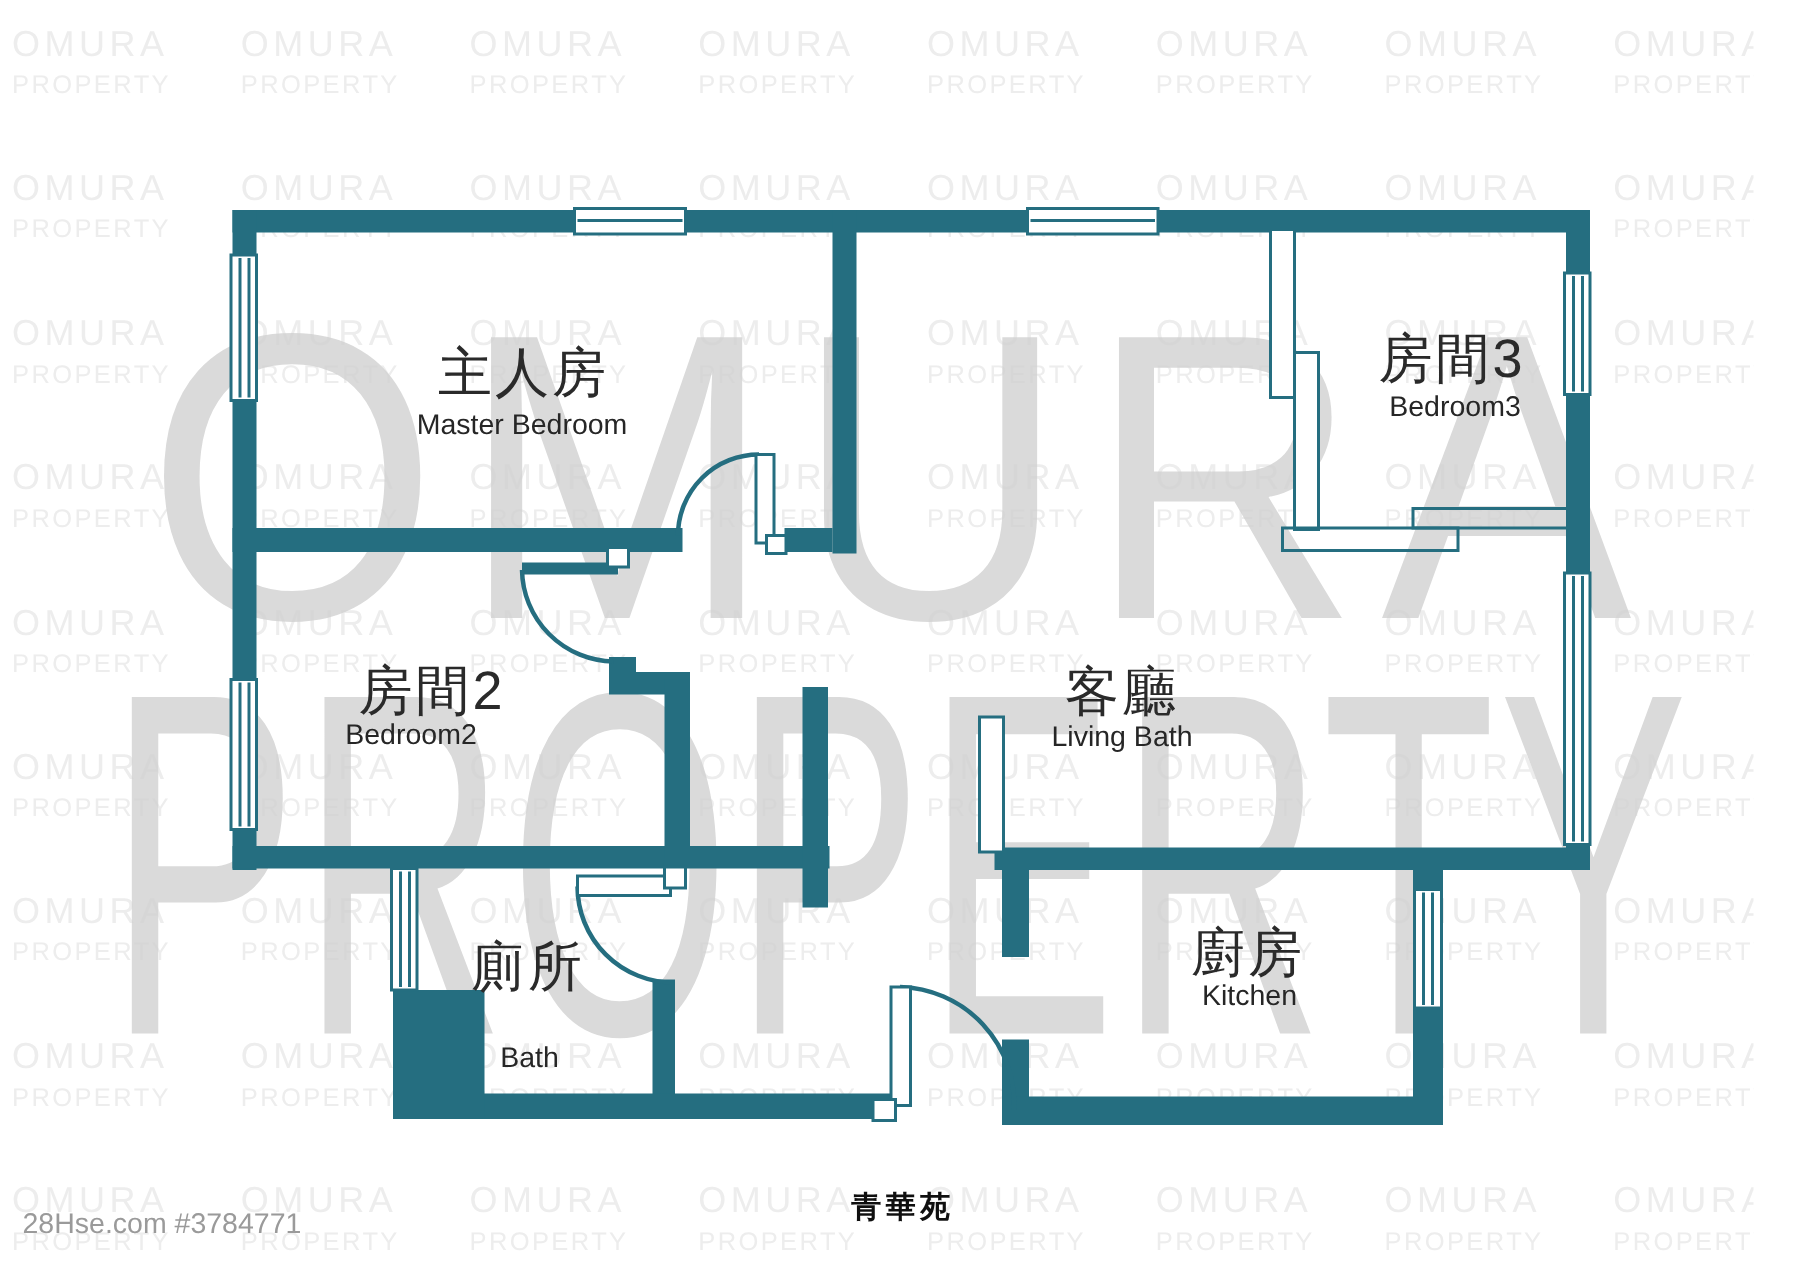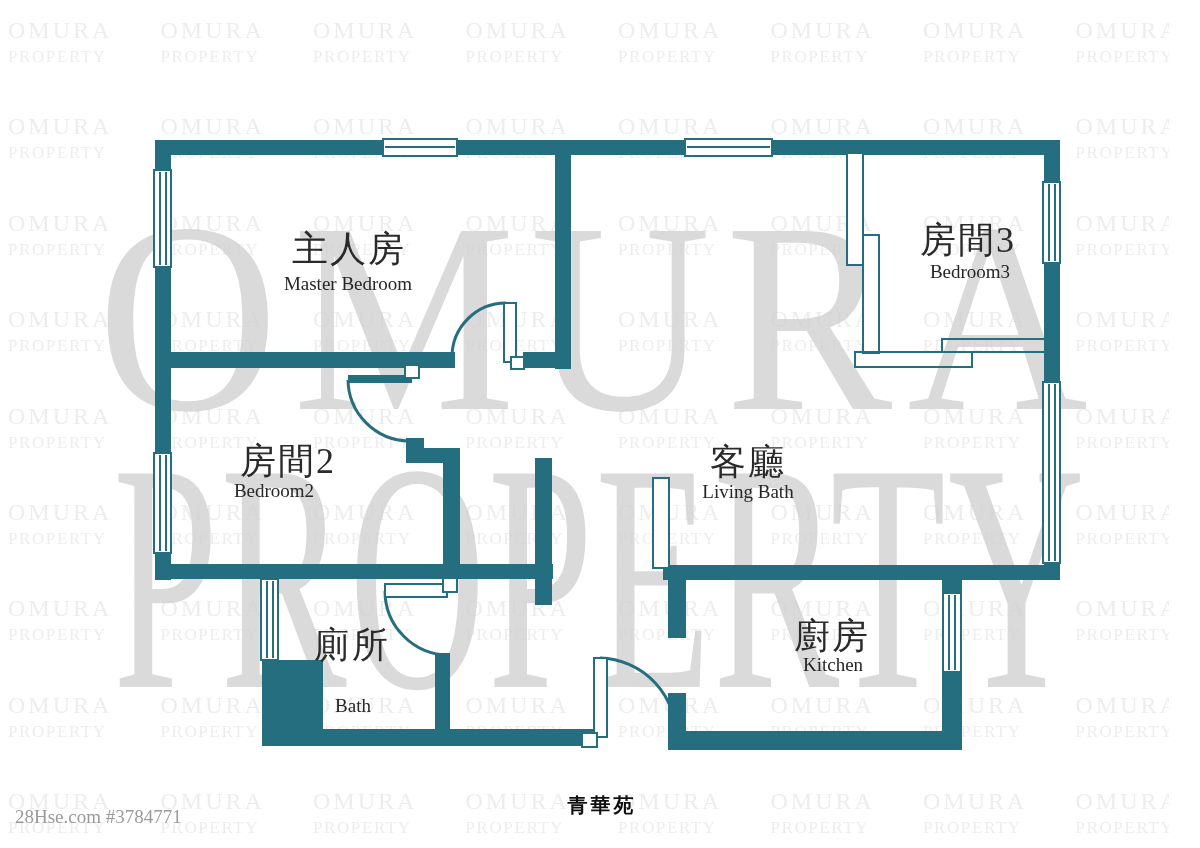--- a/index.html
+++ b/index.html
@@ -1,18 +1,18 @@
 <!DOCTYPE html>
 <html style="--wall: #256e80; --wm-light: #ededed; --wm-big: #d2d2d2; --wm-company: #a0a0a0; --label: #2a2a2a;"><head>
 <meta charset="utf-8">
 <style>
   html,body{margin:0;padding:0;background:#fff;}
   #canvas{
     position:relative;width:1169px;height:848px;overflow:hidden;background:#fff;
-    font-family:Liberation Serif, serif;
+    font-family:Liberation Sans, sans-serif;
   }
   
   #tiles{position:absolute;inset:0;z-index:0;}
   .tile{position:absolute;color:var(--wm-light);line-height:1;white-space:nowrap;}
   .tile .t1{font-size:24px;letter-spacing:3px;}
   .tile .t2{font-size:17px;letter-spacing:1.6px;margin-top:6px;}
   
   .bigwm{
     position:absolute;z-index:1;white-space:nowrap;color:var(--wm-big);opacity:.82;
     line-height:1;font-weight:400;

